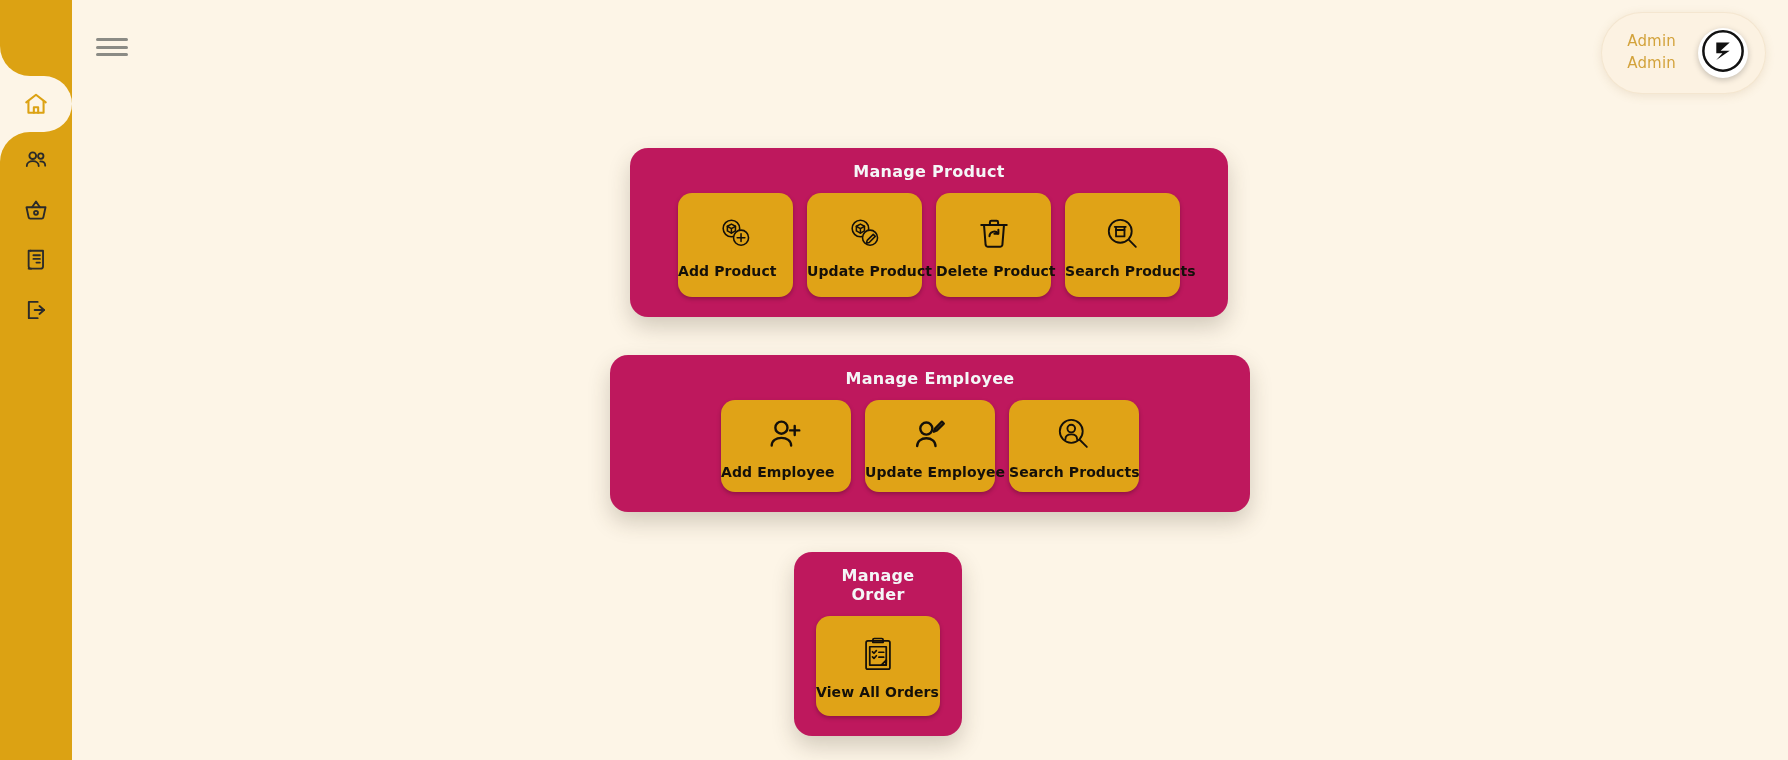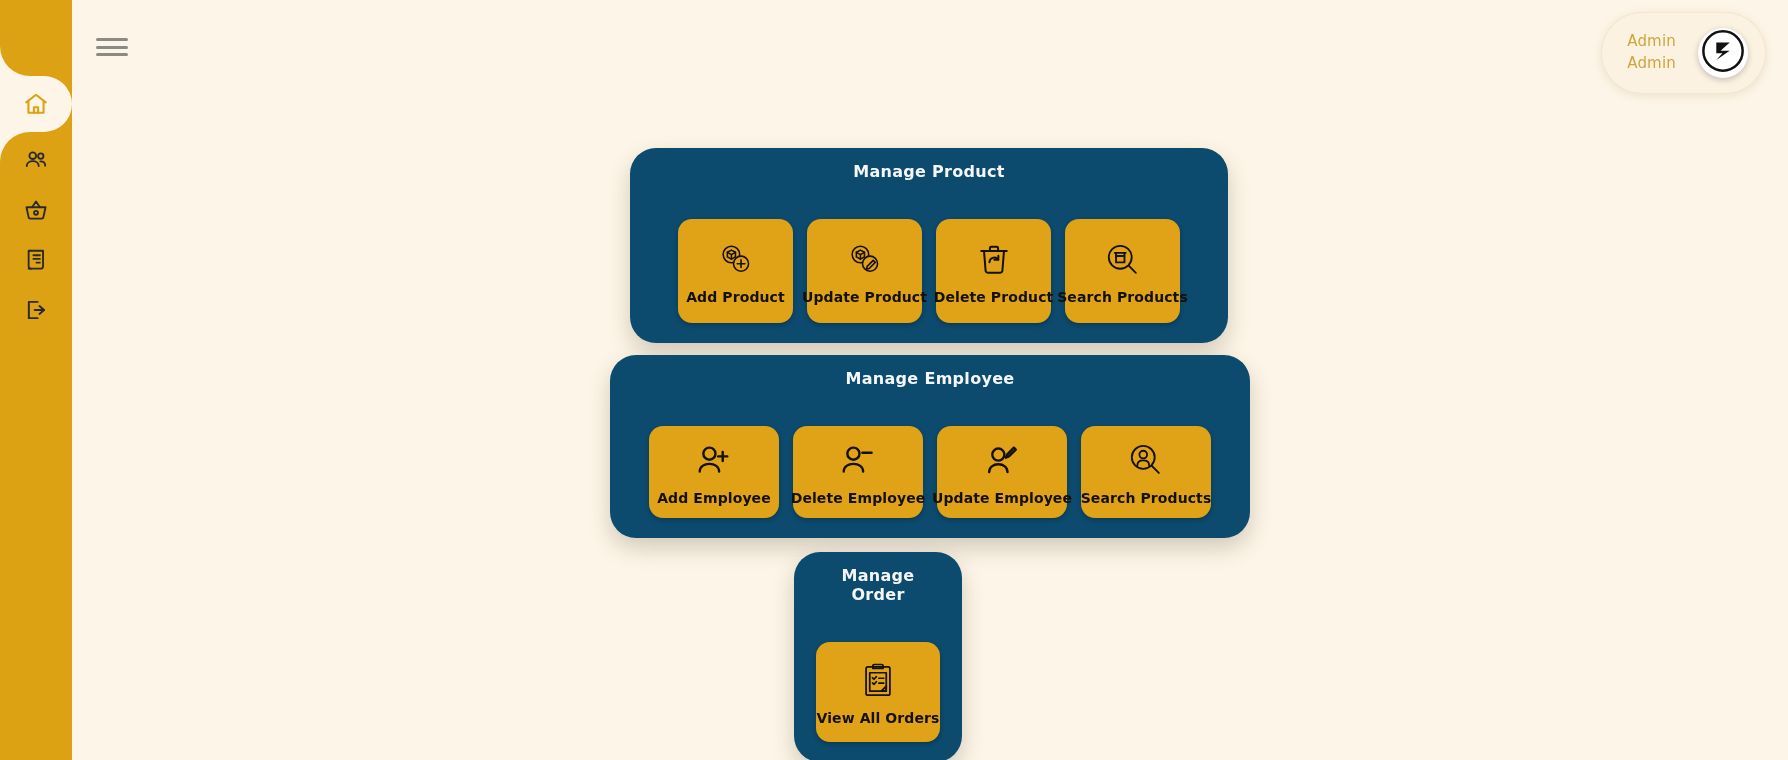--- a/index.html
+++ b/index.html
@@ -122,22 +122,22 @@
     background: #ffffff;
     display: flex;
     align-items: center;
     justify-content: center;
     box-shadow: 0 2px 6px rgba(0,0,0,.22);
   }
 
   
   .panel {
     position: absolute;
-    background: #0c4a6e;
-    border-radius: 26px;
+    background: #be185d;
+    border-radius: 18px;
     box-shadow: 0 10px 22px rgba(60,50,30,.22);
     padding: 14px 22px 20px 22px;
   }
   .panel-title {
     text-align: center;
     color: #f4f6f7;
     font-size: 16px;
     font-weight: 700;
     letter-spacing: .3px;
     margin-bottom: 12px;
@@ -145,27 +145,25 @@
   .card-row {
     display: flex;
     gap: 14px;
     justify-content: center;
   }
   .action-card {
     background: #e0a317;
     border-radius: 14px;
     display: flex;
     flex-direction: column;
-    align-items: center;
     justify-content: center;
     gap: 6px;
     cursor: pointer;
     color: #14100a;
     box-shadow: 0 2px 4px rgba(0,0,0,.25);
-    margin-top: 26px;
   }
   .action-card .ic {
     display: flex;
     align-items: center;
     justify-content: center;
     height: 46px;
   }
   .action-card .lbl {
     font-size: 14px;
     font-weight: 700;
@@ -336,30 +334,20 @@
       <span class="ic">
         <svg width="44" height="44" viewBox="0 0 48 48" fill="none" stroke="#14100a" stroke-width="2.6" stroke-linecap="round" stroke-linejoin="round">
           <circle cx="19" cy="16" r="6.6"></circle>
           <path d="M8.4 35.5c0-5.3 4.8-8.4 10.6-8.4s10.6 3.1 10.6 8.4"></path>
           <path d="M33.5 14v10M28.5 19h10"></path>
         </svg>
       </span>
       <span class="lbl">Add Employee</span>
     </div>
 
-    <div class="action-card">
-      <span class="ic">
-        <svg width="44" height="44" viewBox="0 0 48 48" fill="none" stroke="#14100a" stroke-width="2.6" stroke-linecap="round" stroke-linejoin="round">
-          <circle cx="19" cy="16" r="6.6"></circle>
-          <path d="M8.4 35.5c0-5.3 4.8-8.4 10.6-8.4s10.6 3.1 10.6 8.4"></path>
-          <path d="M28.8 15h10"></path>
-        </svg>
-      </span>
-      <span class="lbl">Delete Employee</span>
-    </div>
 
     <div class="action-card">
       <span class="ic">
         <svg width="44" height="44" viewBox="0 0 48 48" fill="none" stroke="#14100a" stroke-width="2.6" stroke-linecap="round" stroke-linejoin="round">
           <circle cx="20" cy="17" r="6.6"></circle>
           <path d="M10 36c0-5.3 4.5-8.4 10-8.4s10 3.1 10 8.4"></path>
           <path d="M37 9.5 29.5 17l-1.4 3.4 3.4-1.4L39 11.5z"></path>
         </svg>
       </span>
       <span class="lbl">Update Employee</span>

